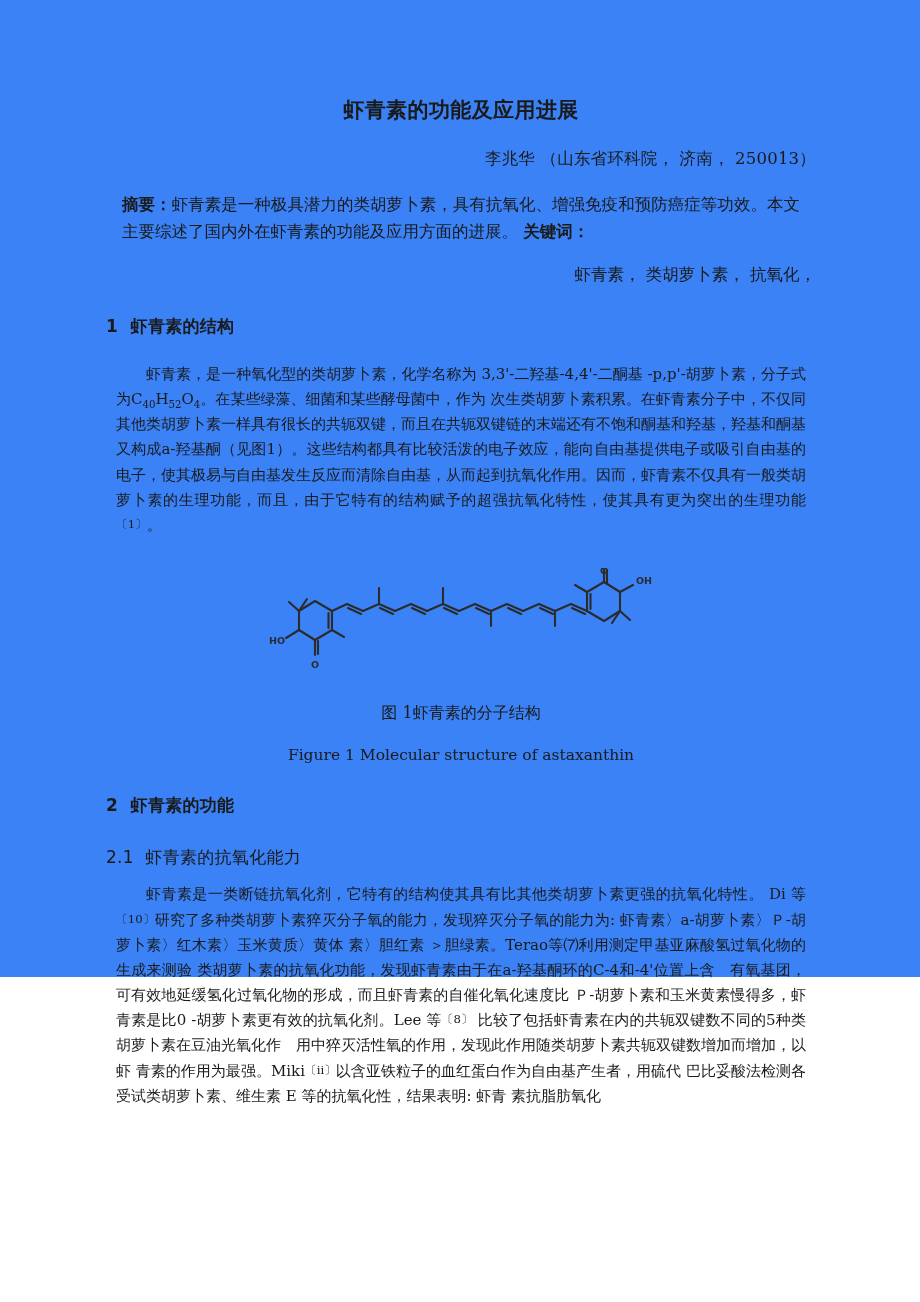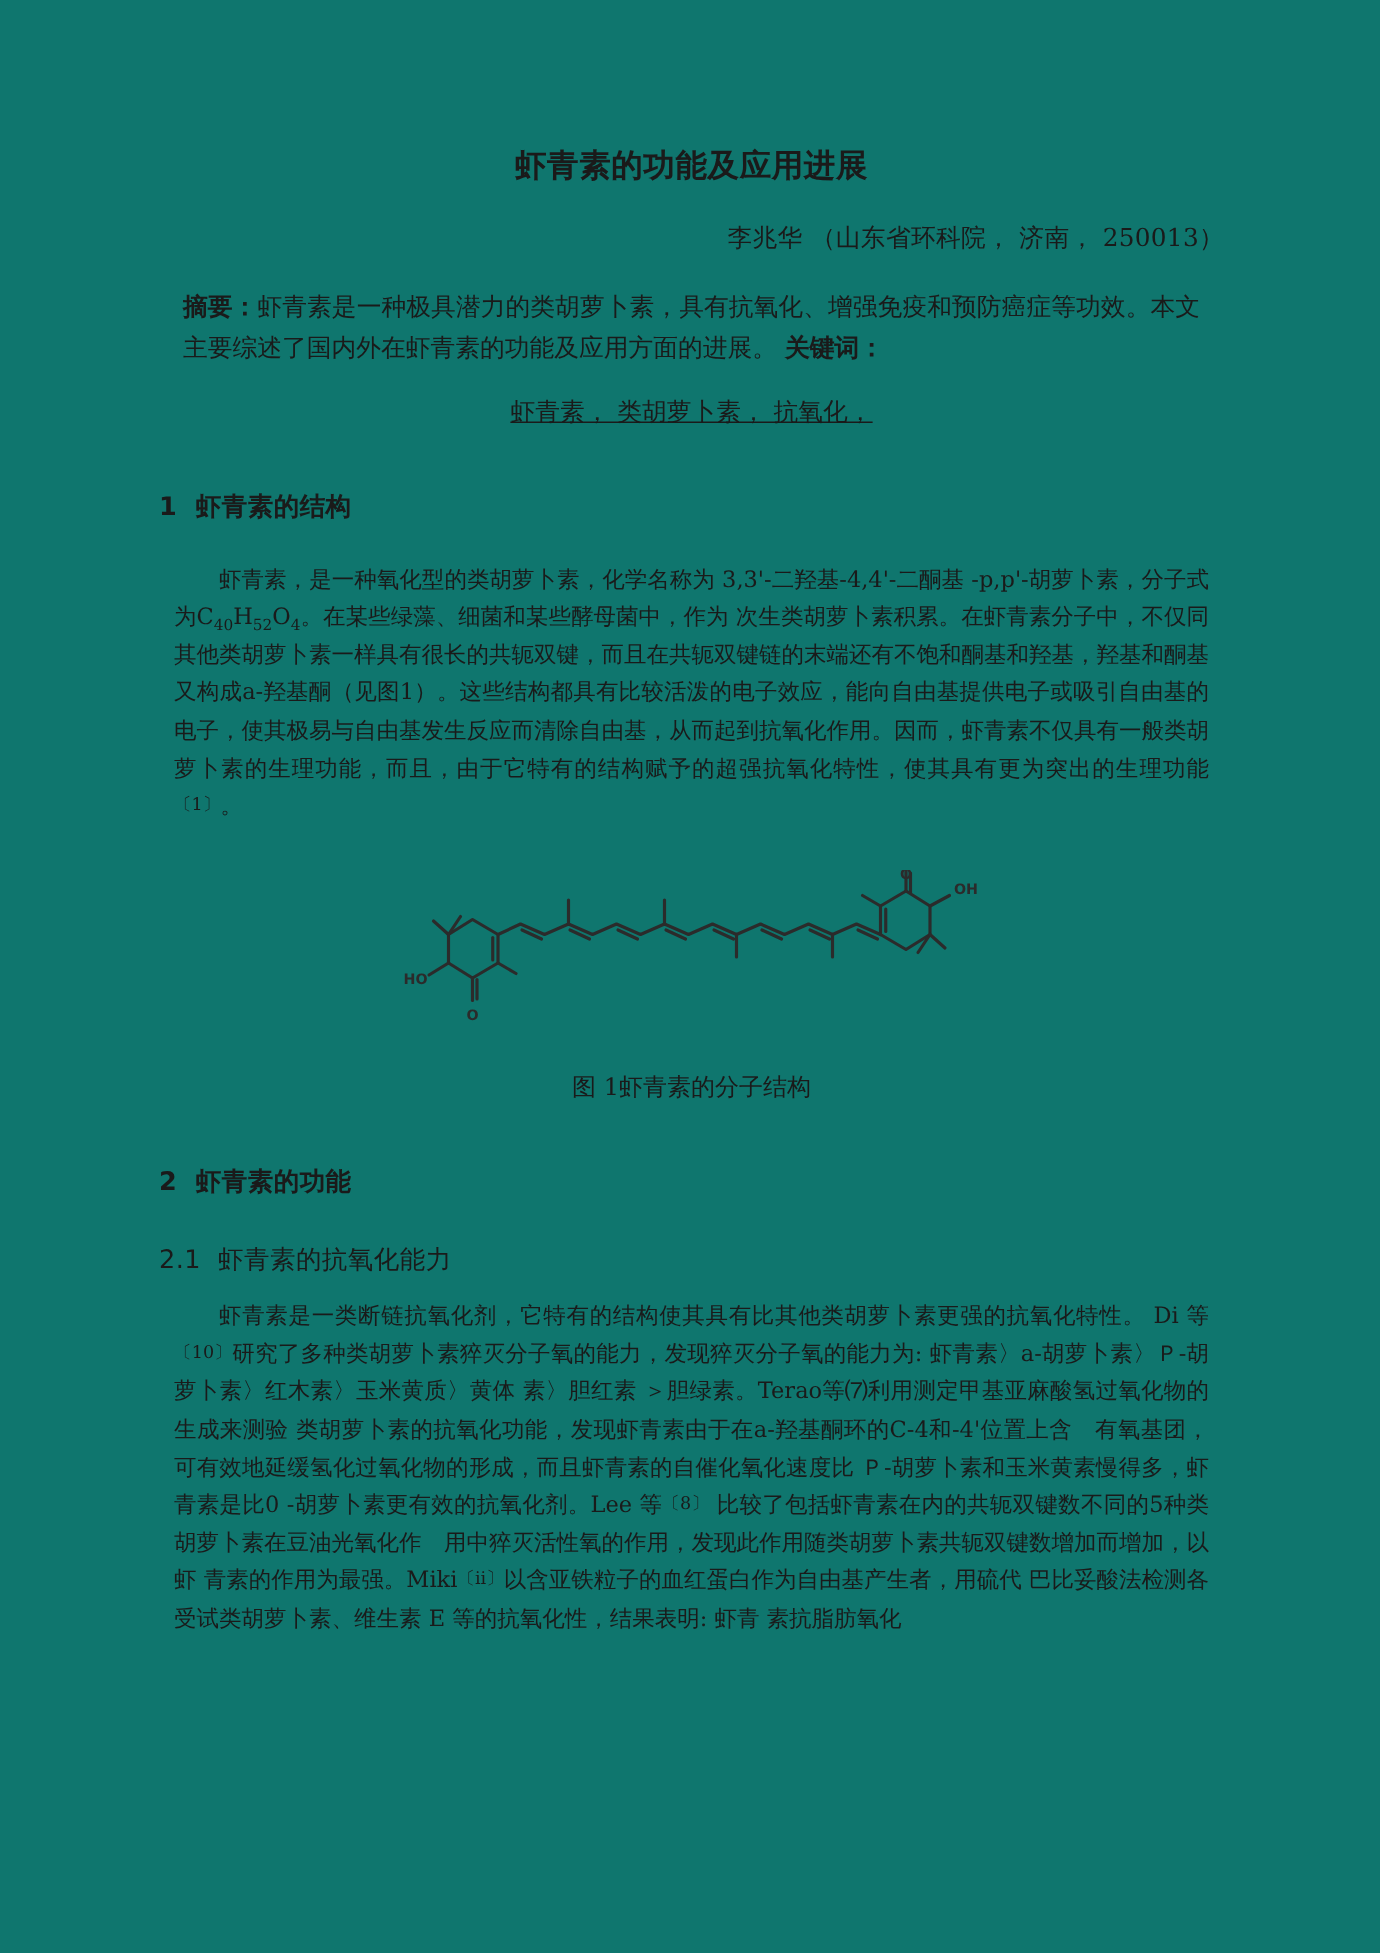--- a/index.html
+++ b/index.html
@@ -11,22 +11,22 @@
   body {
     width: 920px;
     height: 1302px;
     overflow: hidden;
     font-family: "DejaVu Serif", "Liberation Serif", serif;
     color: #1a1a1a;
   }
   .page {
     position: relative;
     width: 920px;
-    height: 1302px;
-    background: #0f766e;
+    height: 977px;
+    background: #3b82f6;
     box-sizing: border-box;
     padding: 4px;
   }
   .content {
     position: absolute;
     left: 106px;
     top: 0;
     width: 710px;
   }
   .doc-title {
@@ -55,23 +55,22 @@
     text-align: justify;
     text-justify: inter-ideograph;
   }
   .abstract .lead,
   .abstract .kw-lead {
     font-weight: bold;
   }
   .kw-body {
     font-size: 16.5px;
     line-height: 1.62;
-    margin: 12px;
-    text-align: center;
-    text-decoration: underline;
+    margin: 0;
+    text-align: right;
   }
   h2.sec {
     font-size: 17px;
     font-weight: bold;
     margin: 0;
     padding-top: 26px;
     padding-bottom: 2px;
     line-height: 1.5;
     letter-spacing: 0.3px;
     font-family: "DejaVu Sans", "Liberation Sans", sans-serif;
@@ -203,20 +202,21 @@
         </g>
         <g font-family="DejaVu Sans, Liberation Sans, sans-serif" font-size="9.5" font-weight="bold" fill="#2b2b2b">
           <text x="18" y="76">HO</text>
           <text x="60" y="100">O</text>
           <text x="349" y="-2" dy="8">O</text>
           <text x="385" y="16">OH</text>
         </g>
       </svg>
 
       <p class="fig-cap-cn">图 1虾青素的分子结构</p>
+      <p class="fig-cap-en">Figure 1 Molecular structure of astaxanthin</p>
     </div>
 
     <h2 class="sec">
       <span>2</span>&nbsp;
       <span>虾青素的功能</span>
     </h2>
 
     <h3 class="sec">
       <span>2.1</span>&nbsp;
       <span>虾青素的抗氧化能力</span>

